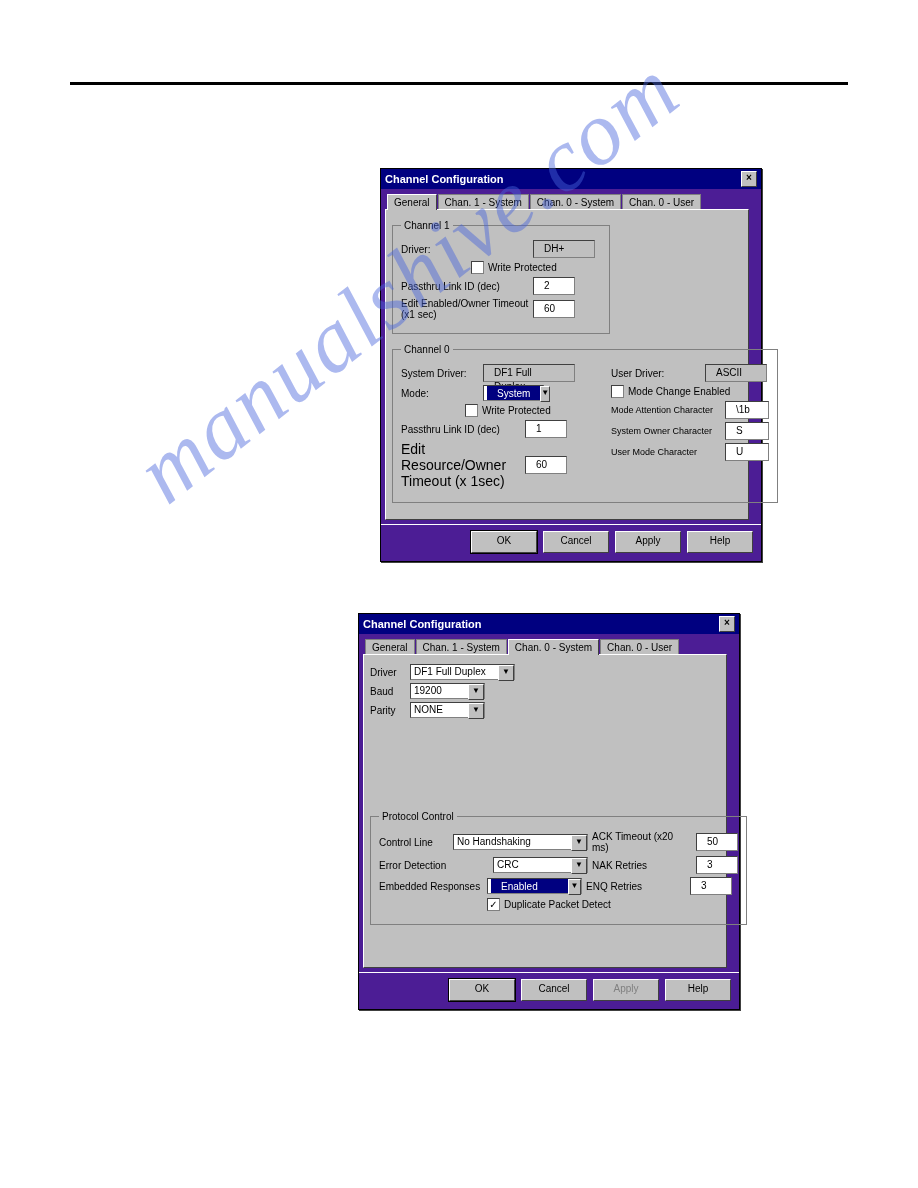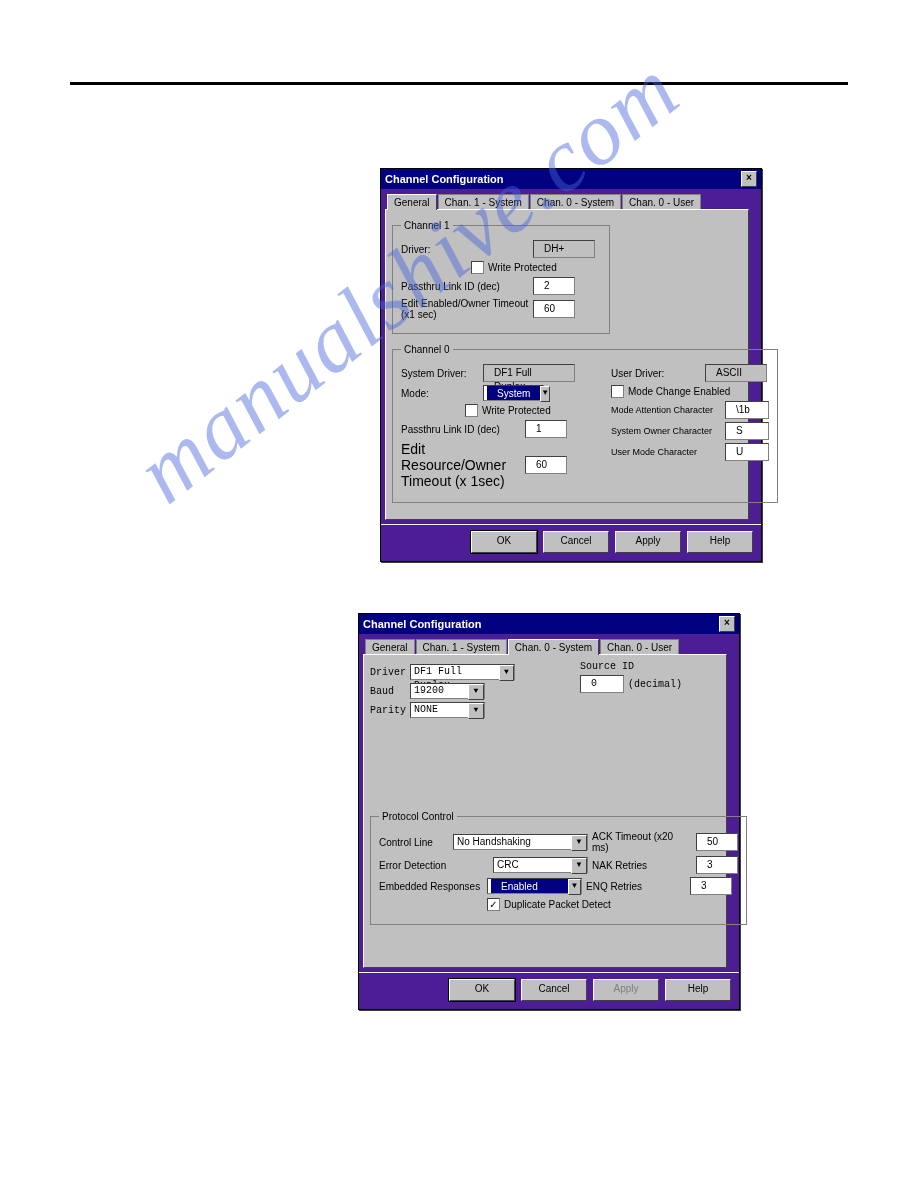--- a/index.html
+++ b/index.html
@@ -313,21 +313,21 @@
     <span class="close">×</span>
   </div>
   <div class="tabrow">
     <div class="tab">General</div>
     <div class="tab">Chan. 1 - System</div>
     <div class="tab active">Chan. 0 - System</div>
     <div class="tab">Chan. 0 - User</div>
   </div>
   <div class="tabpanel" style="min-height:300px;">
 
-    <div class="twocol" style="gap:40px;font-family:Liberation Mono, monospace;">
+    <div class="twocol" style="gap:40px;">
       <div class="col" style="flex:0 0 170px;">
         <div class="row">
           <span class="lbl" style="width:36px">Driver</span>
           <div class="selectbox" style="width:100px">
             <span>DF1 Full Duplex</span>
             <span class="arrow">▼</span>
           </div>
         </div>
         <div class="row">
           <span class="lbl" style="width:36px">Baud</span>
@@ -337,27 +337,20 @@
           </div>
         </div>
         <div class="row">
           <span class="lbl" style="width:36px">Parity</span>
           <div class="selectbox" style="width:70px">
             <span>NONE</span>
             <span class="arrow">▼</span>
           </div>
         </div>
       </div>
-      <div class="col">
-        <div class="lbl" style="text-align:left">Source ID</div>
-        <div class="row">
-          <span class="field" style="width:22px">0</span>
-          <span class="lbl" style="text-align:left">(decimal)</span>
-        </div>
-      </div>
     </div>
 
     <fieldset class="group" style="margin-top:90px;">
       <legend>Protocol Control</legend>
       <div class="row">
         <span class="lbl" style="width:70px">Control Line</span>
         <div class="selectbox" style="width:130px">
           <span>No Handshaking</span>
           <span class="arrow">▼</span>
         </div>

